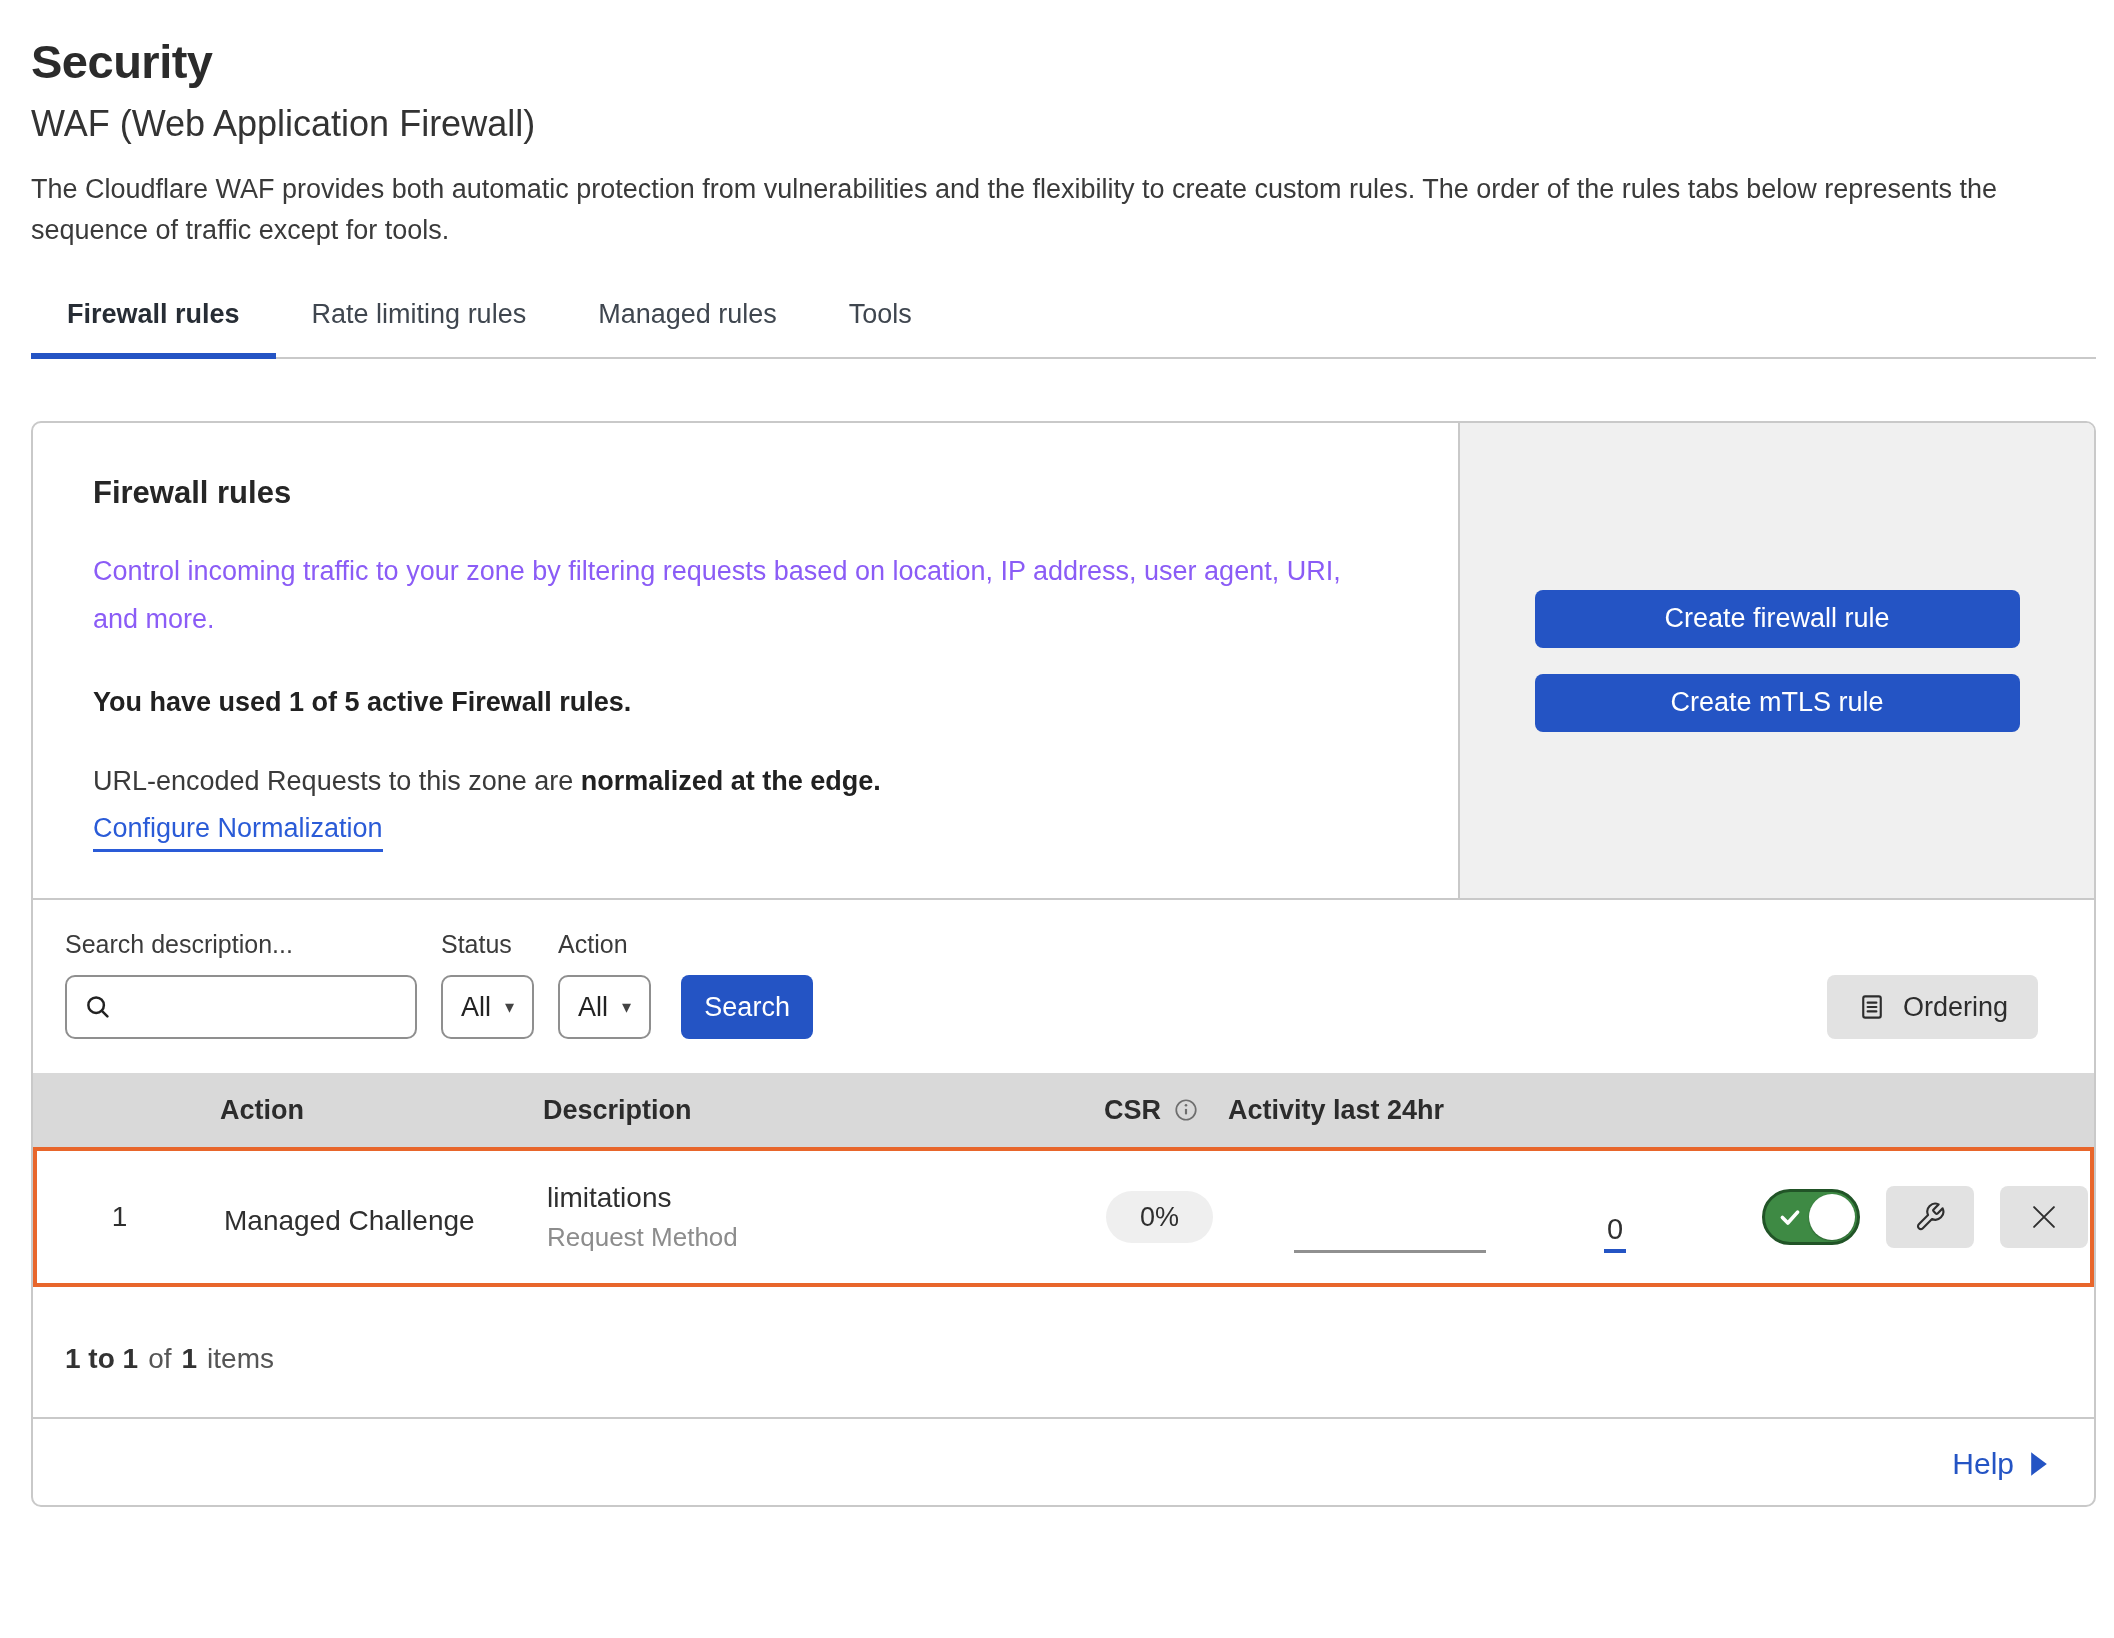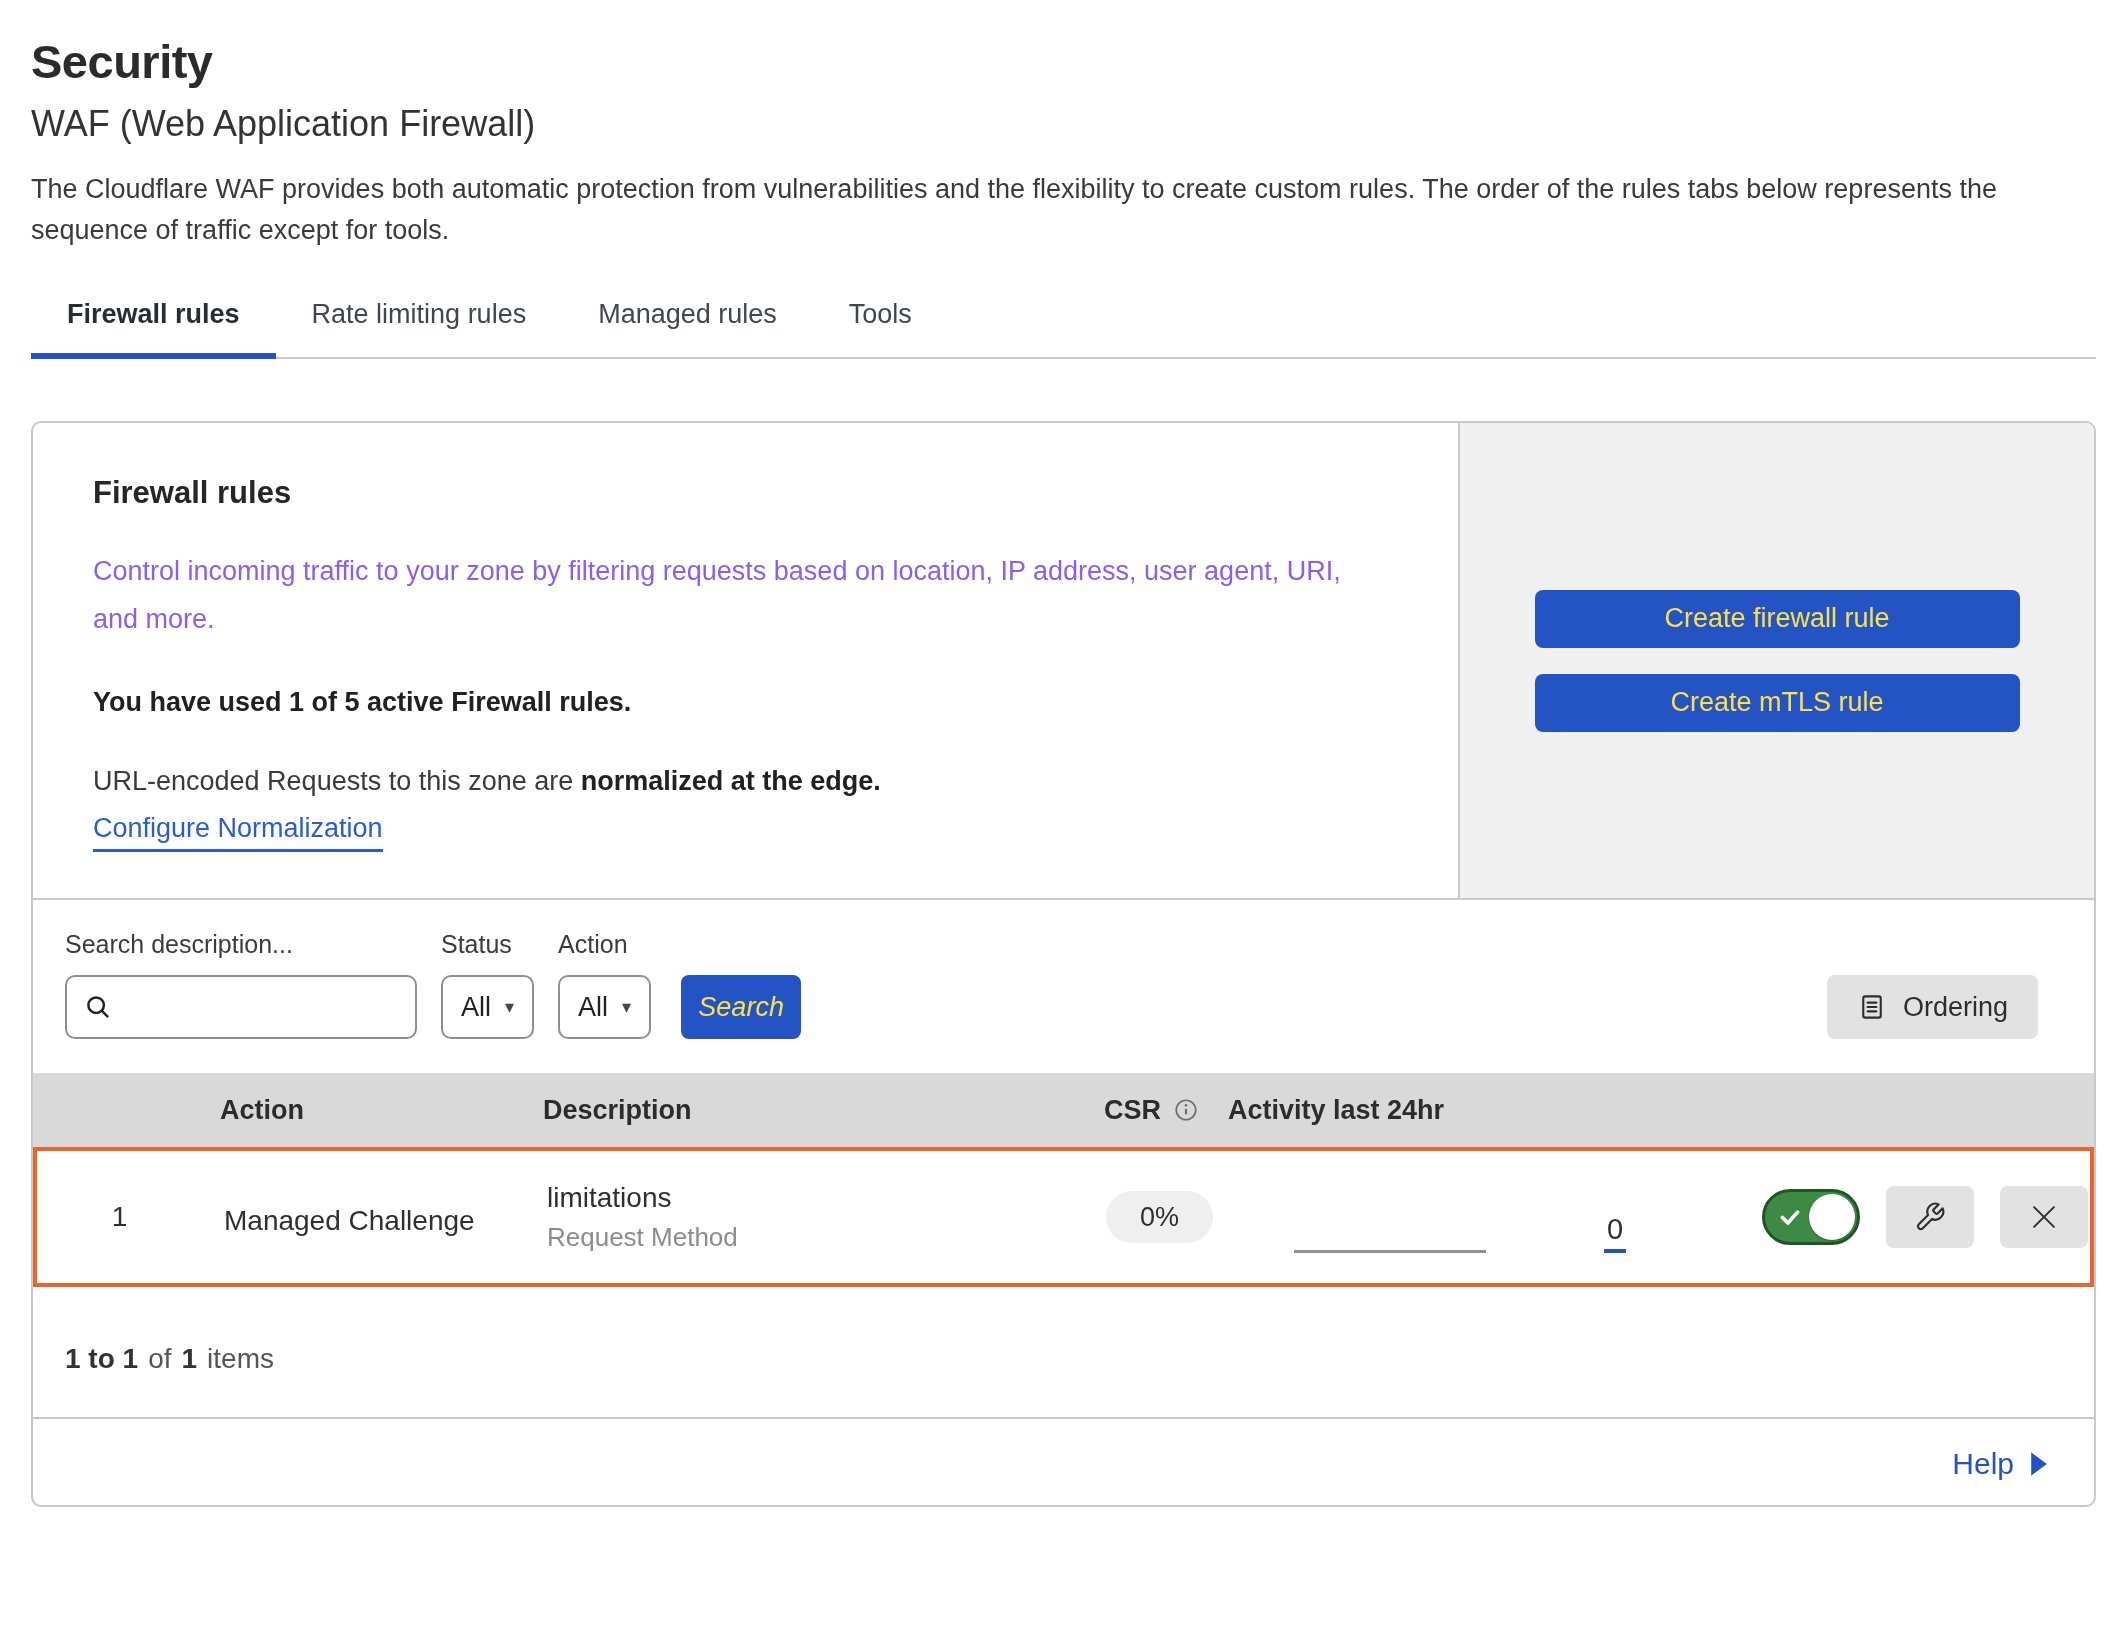--- a/index.html
+++ b/index.html
@@ -37,34 +37,34 @@
   .card-top-left{flex:1;padding:52px 60px 46px;}
   .card-heading{font-size:31px;font-weight:bold;margin:0 0 36px;color:#262626;}
   .card-desc{font-size:27px;line-height:48px;margin:0 0 44px;color:#8b5cf6;max-width:1250px;}
   .usage-line{font-size:27px;font-weight:bold;margin:0 0 48px;color:#212121;}
   .norm-line{font-size:27px;margin:0 0 16px;color:#3a3a3a;}
   .norm-line strong{color:#212121;}
   .config-link{display:inline-block;font-size:27px;color:var(--link);border-bottom:3px solid var(--link);padding-bottom:5px;cursor:pointer;text-decoration:none;}
 
   .card-top-right{width:636px;background:#f0f0f0;border-left:2px solid var(--card-border);
     display:flex;flex-direction:column;justify-content:center;align-items:center;gap:26px;}
-  .btn-primary{background:var(--accent);color:#fde047;border:none;border-radius:8px;
+  .btn-primary{background:var(--accent);color:#ffffff;border:none;border-radius:8px;
     font-family:inherit;font-size:27px;cursor:pointer;}
   .btn-wide{width:485px;height:58px;}
 
   
   .filters{display:flex;align-items:flex-end;gap:24px;padding:30px 56px 34px 32px;}
   .fgroup{display:flex;flex-direction:column;}
   .flabel{font-size:25px;color:#3b3b3b;margin-bottom:16px;}
   .search-box{display:flex;align-items:center;width:352px;height:64px;border:2px solid #8f8f8f;border-radius:10px;background:#fff;padding-left:16px;}
   .search-box input{border:none;outline:none;flex:1;height:100%;font-size:26px;font-family:inherit;background:transparent;min-width:0;}
   .dropdown{display:flex;align-items:center;gap:14px;height:64px;padding:16px 18px;border:2px solid #8f8f8f;border-radius:10px;
     background:#fff;font-family:inherit;font-size:27px;color:#222;cursor:pointer;}
   .chev{font-size:18px;color:#444;line-height:1;}
-  .btn-search{width:120px;height:64px;margin-left:6px;font-style:italic;}
+  .btn-search{width:132px;height:64px;margin-left:6px;}
   .btn-ordering{margin-left:auto;height:64px;padding:0 30px;border:none;border-radius:8px;background:#e2e2e2;
     font-family:inherit;font-size:27px;color:#2d2d2d;display:flex;align-items:center;gap:16px;cursor:pointer;}
 
   
   .grid{display:grid;grid-template-columns:165px 345px 545px 140px 530px 1fr;align-items:center;}
   .thead{background:#d9d9d9;height:74px;font-size:27px;font-weight:bold;color:#2c2c2c;}
   .thead .hc-action{padding-left:22px;}
   .thead .hc-csr{display:flex;align-items:center;gap:12px;padding-left:16px;}
   .info-icon{display:inline-flex;}
 

